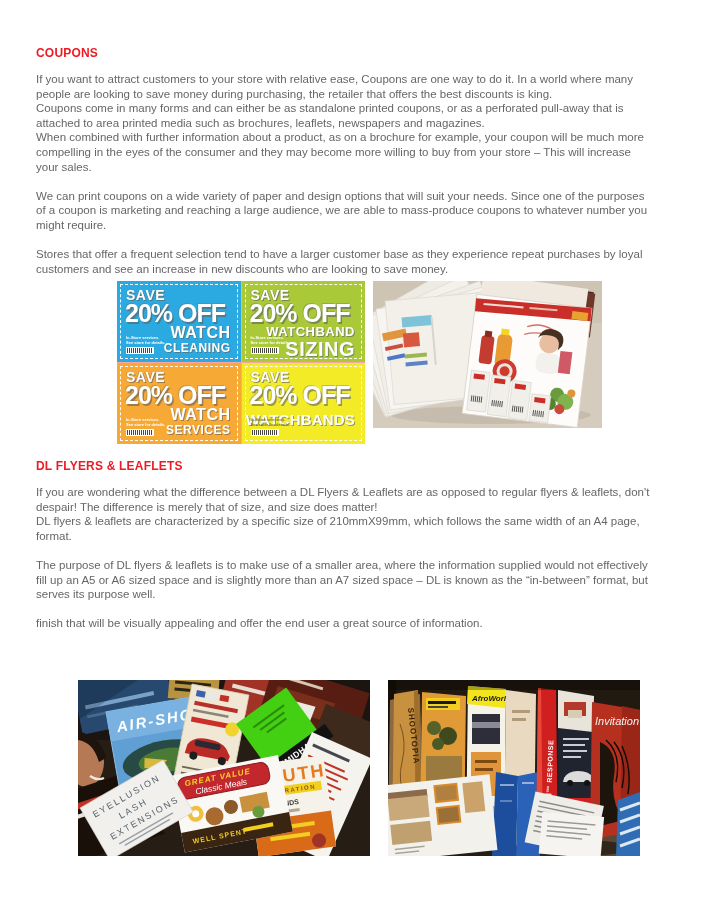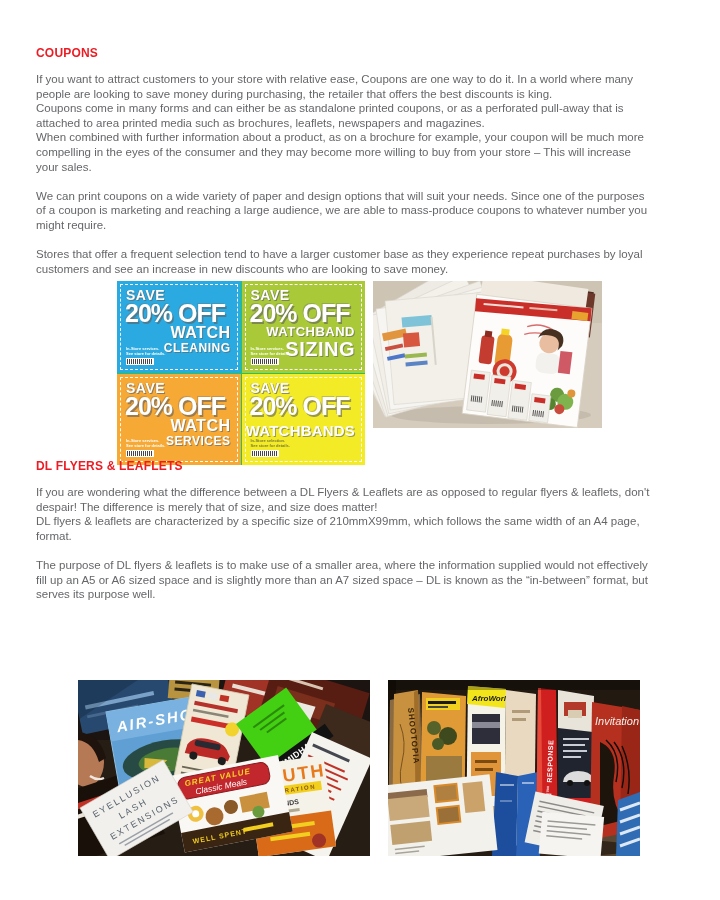--- a/index.html
+++ b/index.html
@@ -8,23 +8,23 @@
           font-family:"Liberation Sans","DejaVu Sans",sans-serif; overflow:hidden;padding-left:20px; }
 
   .text-block { position:absolute; left:36px; width:660px; }
   .sec-title { font-size:12px; font-weight:bold; color:#ed1c24; line-height:14px;
                margin-bottom:12px; letter-spacing:0.2px; }
   .para { font-size:11.5px; line-height:14.6px; color:#656669; margin-bottom:14.6px; }
   .para > div { white-space:nowrap; }
   .para:last-child { margin-bottom:0; }
 
   
-  .coupon-sheet { position:absolute; left:117px; top:281px; width:248px; height:184px;
+  .coupon-sheet { position:absolute; left:117px; top:281px; width:248px; height:163px;
                   display:grid; grid-template-columns:1fr 1fr; grid-template-rows:1fr 1fr;
-                  gap:1px; background:#22c55e; }
+                  gap:1px; background:#fca5a5; }
   .coupon { position:relative; overflow:hidden; }
   .coupon-inner { position:absolute; inset:3px; border:1px dashed rgba(255,255,255,0.95); }
   .c-save { position:absolute; left:5px; top:2px; font-size:14px; font-weight:bold; color:#fff;
             letter-spacing:0.5px; text-shadow:1px 1px 0 rgba(95,95,95,.65), -1px 0 0 rgba(95,95,95,.3); }
   .c-off  { position:absolute; left:4px; top:14px; font-size:25px; font-weight:bold; color:#fff;
             letter-spacing:-1px; white-space:nowrap;
             text-shadow:1.5px 1.5px 0 rgba(95,95,95,.6), -1px -1px 0 rgba(110,110,110,.35); }
   .c-product { position:absolute; right:6px; top:39px; text-align:right; font-weight:bold; color:#fff;
                line-height:1.02; text-shadow:1px 1px 0 rgba(95,95,95,.6); }
   .c-product div { font-size:12px; letter-spacing:0.5px; margin-top:1px; white-space:nowrap; }
@@ -218,20 +218,21 @@
         <div>despair! The difference is merely that of size, and size does matter!</div>
         <div>DL flyers &amp; leaflets are characterized by a specific size of 210mmX99mm, which follows the same width of an A4 page,</div>
         <div>format.</div>
       </div>
     <div class="para">
         <div>The purpose of DL flyers &amp; leaflets is to make use of a smaller area, where the information supplied would not effectively</div>
         <div>fill up an A5 or A6 sized space and is slightly more than an A7 sized space – DL is known as the “in-between” format, but</div>
         <div>serves its purpose well.</div>
       </div>
     <div class="para">
+        <div>finish that will be visually appealing and offer the end user a great source of information.</div>
       </div>
   </section>
 
   <svg id="photo-flyer-pile" class="photo" width="292" height="176" viewBox="0 0 292 176">
     <rect width="292" height="176" fill="#261d15"></rect>
     <rect width="292" height="60" fill="#1c1410"></rect>
 
     <g transform="translate(-8,-6) rotate(-12)">
         <rect width="95" height="62" fill="#27496f"></rect>
         <rect x="8" y="34" width="70" height="4" fill="#7aa2c8"></rect>

